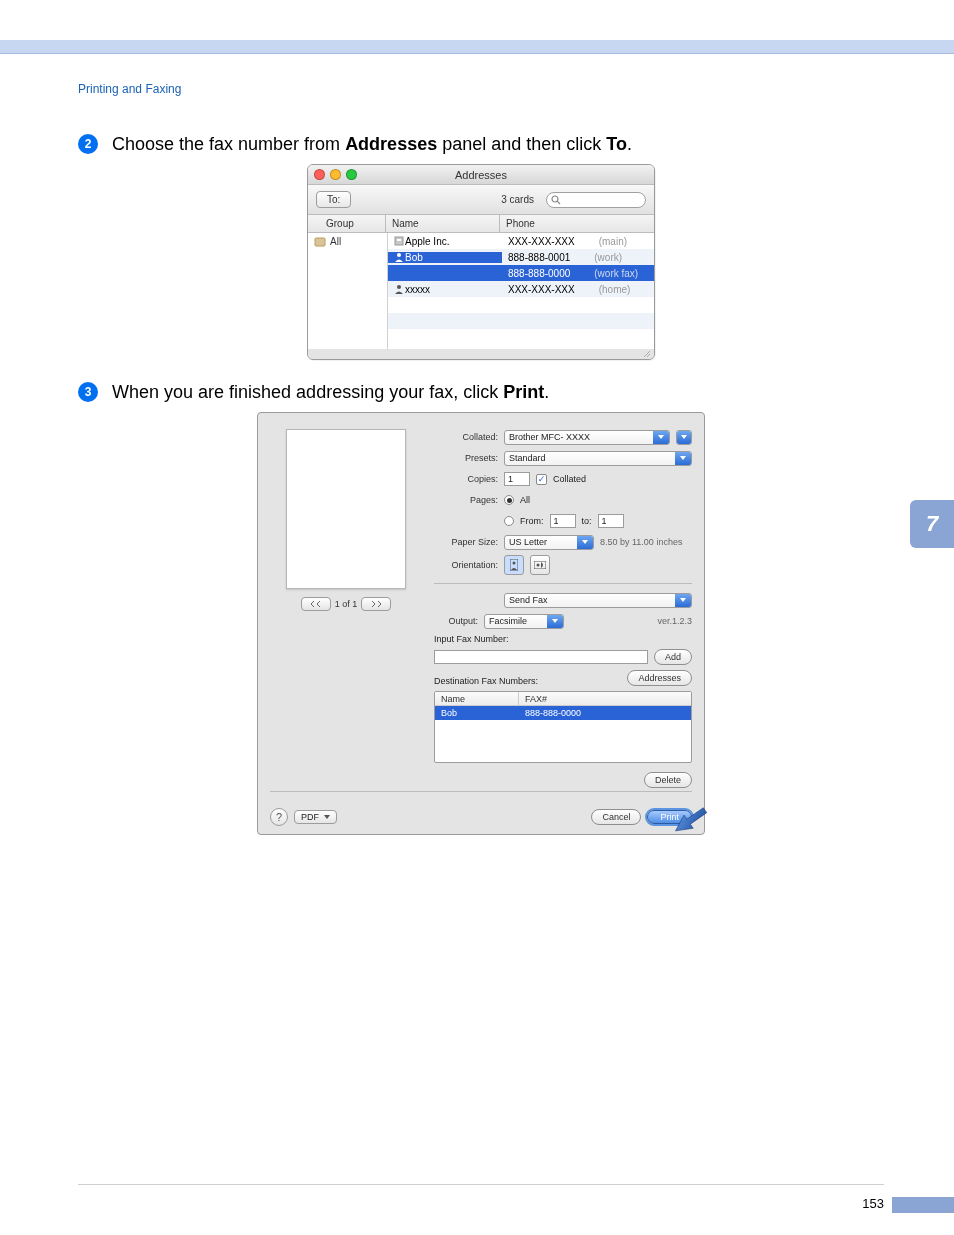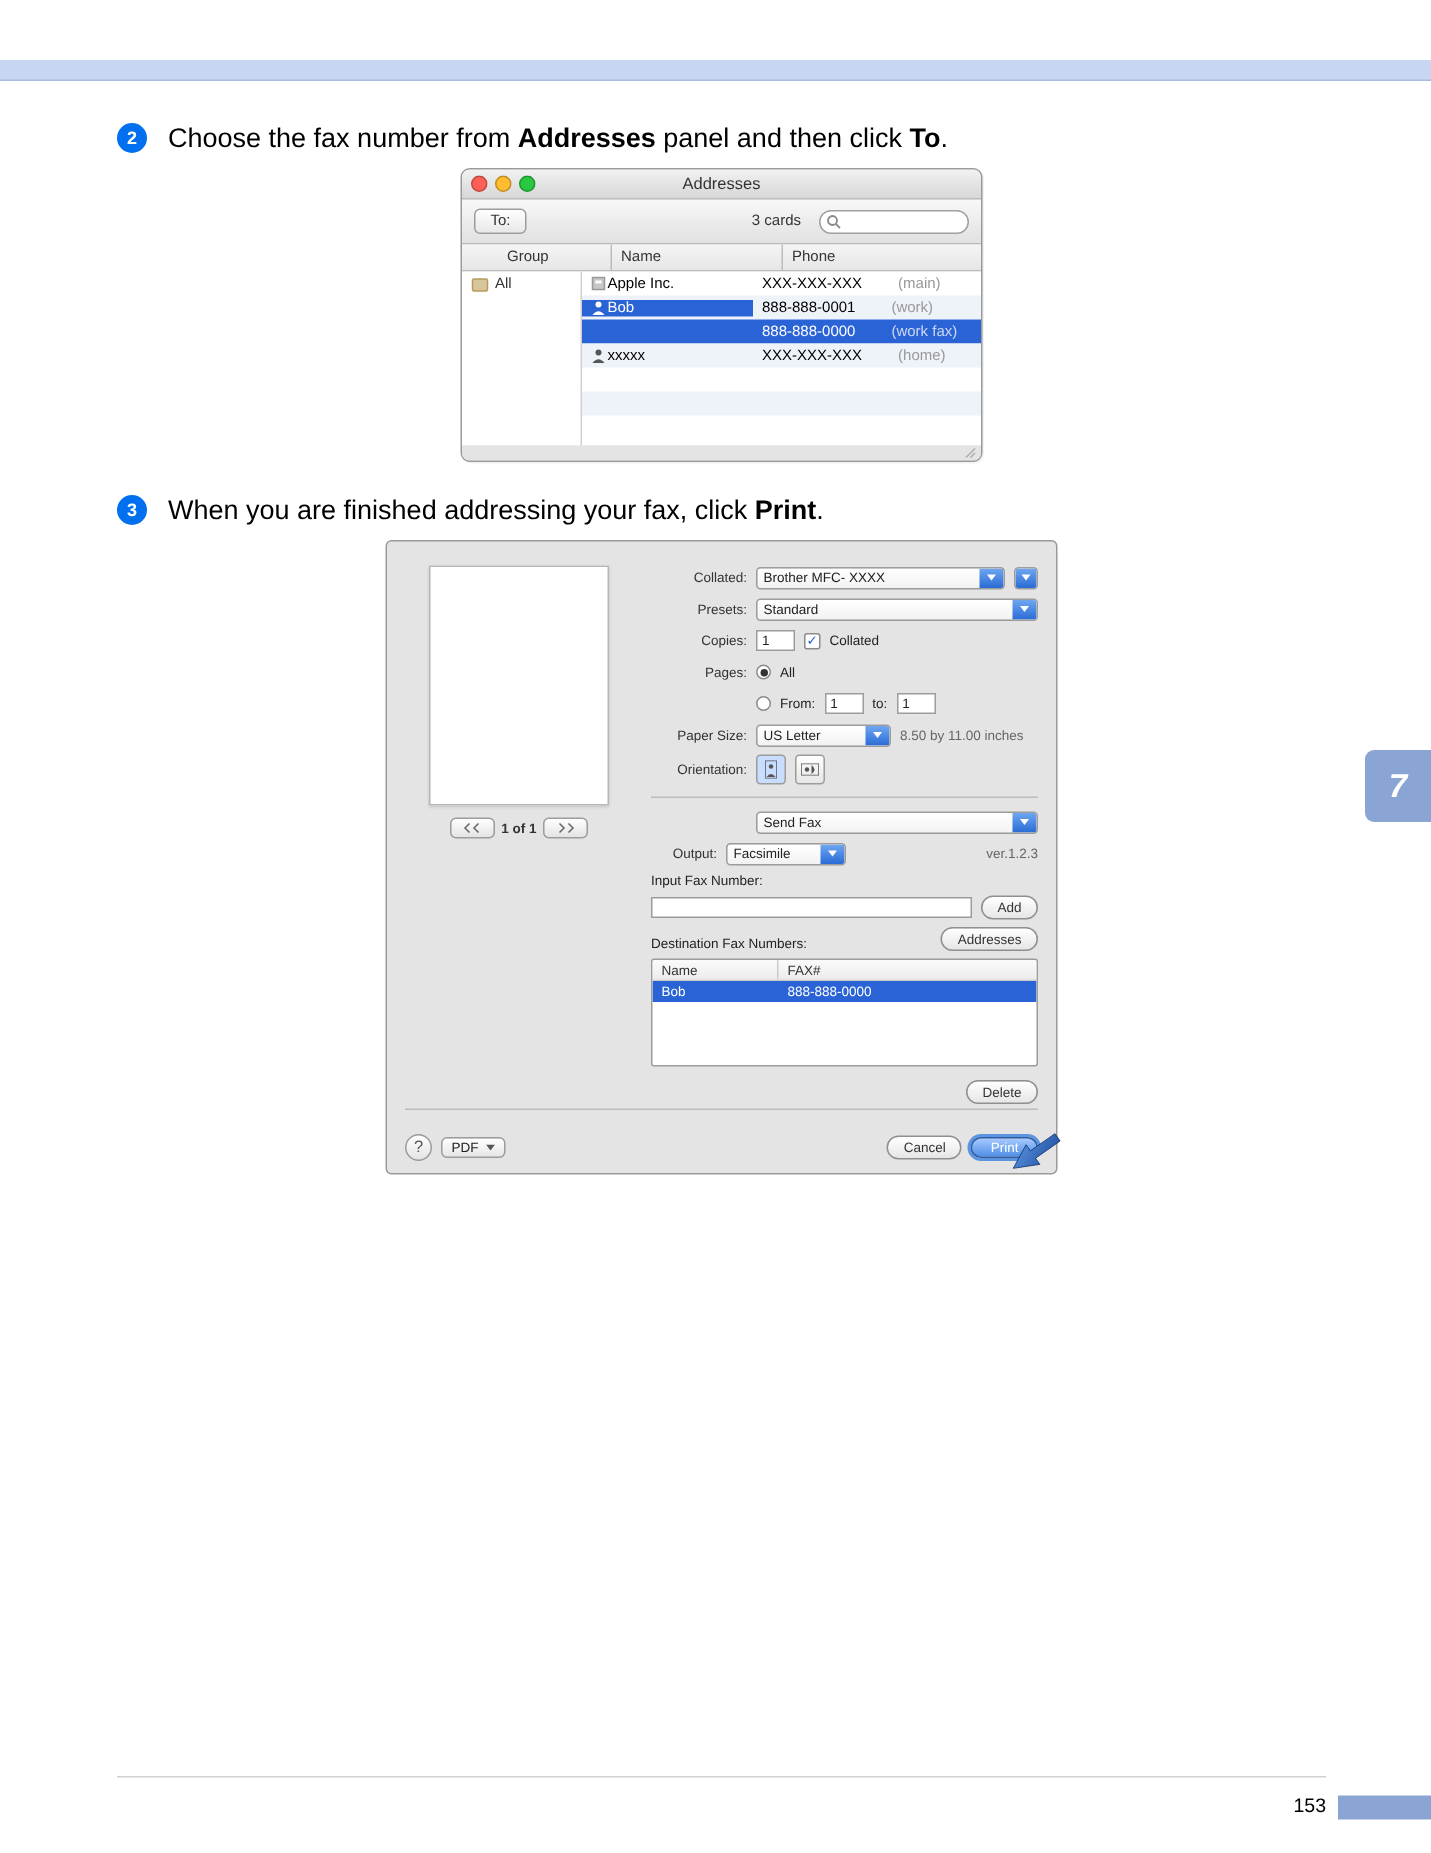--- a/index.html
+++ b/index.html
@@ -20,21 +20,21 @@
   .winbtns { position:absolute; left:6px; top:4px; display:flex; gap:5px;}
   .winbtn { width:11px; height:11px; border-radius:50%; border:1px solid rgba(0,0,0,.25); }
   .wb-close{background:#ff5f57;} .wb-min{background:#ffbd2e;} .wb-zoom{background:#28c940;}
   .addr-toolbar { height: 30px; display:flex; align-items:center; padding:0 8px; gap:8px; background:linear-gradient(#f8f8f8,#e1e1e1); border-bottom:1px solid #bcbcbc;}
   .tb-btn { background:linear-gradient(#ffffff,#e8e8e8); border:1px solid #9c9c9c; border-radius:4px; font-size:10px; padding:2px 10px; color:#333;}
   .tb-spacer{flex:1;}
   .tb-count { font-size:10px; color:#333; margin-right:4px;}
   .tb-search { flex:0 0 100px; height:16px; border:1px solid #a0a0a0; border-radius:9px; background:#fff; display:flex; align-items:center; padding:0 4px; gap:3px;}
   .tb-search svg{flex-shrink:0;}
   .addr-head { display:flex; height:18px; background:linear-gradient(#f5f5f5,#e6e6e6); font-size:10px; color:#333; border-bottom:1px solid #bcbcbc;}
-  .col-grp{width:88px; border-right:1px solid #bcbcbc; padding-left:18px; line-height:18px;margin-left:12px;}
+  .col-grp{width:78px; border-right:1px solid #bcbcbc; padding-left:18px; line-height:18px;}
   .col-nm{width:114px; border-right:1px solid #bcbcbc; padding-left:6px; line-height:18px;}
   .col-ph{flex:1; padding-left:6px; line-height:18px;}
   .addr-body { display:flex; height:116px; background:#ffffff;}
   .grp-col { width:80px; border-right:1px solid #d0d0d0; font-size:10px;}
   .grp-row { display:flex; align-items:center; gap:4px; padding:3px 6px; color:#333;}
   .grp-row svg{flex-shrink:0;}
   .names-col { flex:1; position:relative; font-size:10px;}
   .nrow { display:flex; height:16px; align-items:center;}
   .nrow.alt{background:#eef2f9;}
   .ncell-name{width:114px; padding-left:6px; display:flex; align-items:center; gap:1px;}
@@ -42,21 +42,21 @@
   .phone-type{color:#999;}
   .nrow.sel-row { background:#2a63d6; color:#fff;}
   .nrow.sel-row .phone-type{color:#cdd9f2;}
   .ncell-name.sel{background:#2a63d6; color:#fff;}
   .resize { height:10px; background:#e4e4e4; display:flex; justify-content:flex-end; padding-right:2px;}
   .resize svg{opacity:.5;}
 
   
   .print-win { width: 448px; border:1px solid #9a9a9a; background:#e4e4e4; border-radius:4px; font-size:9px; color:#222; padding:0 12px 8px 12px; position:relative;}
   .print-inner { display:flex; gap:12px; padding-top:16px;}
-  .preview-col{ width:152px; display:flex; flex-direction:column; align-items:center;font-weight:bold;}
+  .preview-col{ width:152px; display:flex; flex-direction:column; align-items:center;}
   .preview-box{ width:120px; height:160px; background:#ffffff; border:1px solid #b6b6b6; box-shadow:0 1px 2px rgba(0,0,0,.15);}
   .preview-nav{ display:flex; align-items:center; gap:4px; margin-top:8px; font-size:9px; color:#333;}
   .navbtn{ background:linear-gradient(#ffffff,#e4e4e4); border:1px solid #9c9c9c; border-radius:4px; width:30px; height:14px; display:flex; align-items:center; justify-content:center;}
   .form-col{ flex:1; display:flex; flex-direction:column; gap:5px;}
   .frow{ display:flex; align-items:center; gap:6px; min-height:16px;}
   .flabel{ width:64px; text-align:right; color:#333;}
   .select{ background:linear-gradient(#ffffff,#f2f2f2); border:1px solid #9c9c9c; border-radius:3px; height:15px; display:flex; align-items:center; padding:0 4px; position:relative; overflow:hidden;}
   .select .cap{ position:absolute; right:0; top:0; bottom:0; width:16px; background:linear-gradient(#6ea6f0,#2a6cd6); display:flex; align-items:center; justify-content:center;}
   .select .cap::after{content:"";border-left:3px solid transparent;border-right:3px solid transparent;border-top:4px solid #fff;}
   .numbox{ width:26px; height:14px; background:#fff; border:1px solid #9c9c9c; padding:0 3px; line-height:12px;}
@@ -90,20 +90,21 @@
   .pagenum-bar{position:absolute; right:0; bottom:22px; width:62px; height:16px; background:#8aa5d3;}
   .footerline{position:absolute; left:78px; right:70px; bottom:50px; height:1px; background:#d0d0d0;}
 </style>
 </head>
 <body>
 
 <div class="topbar"></div>
 <div class="bluebar"></div>
 
 <div class="page">
+  <div class="breadcrumb">Printing and Faxing</div>
 
   <div class="step">
     <span class="stepnum">2</span>
     <span class="steptext">
       <span>Choose the fax number from </span><b>Addresses</b><span> panel and then click </span><b>To</b><span>.</span>
     </span>
   </div>
 
   <div class="figwrap">
     <div class="addr-win">

